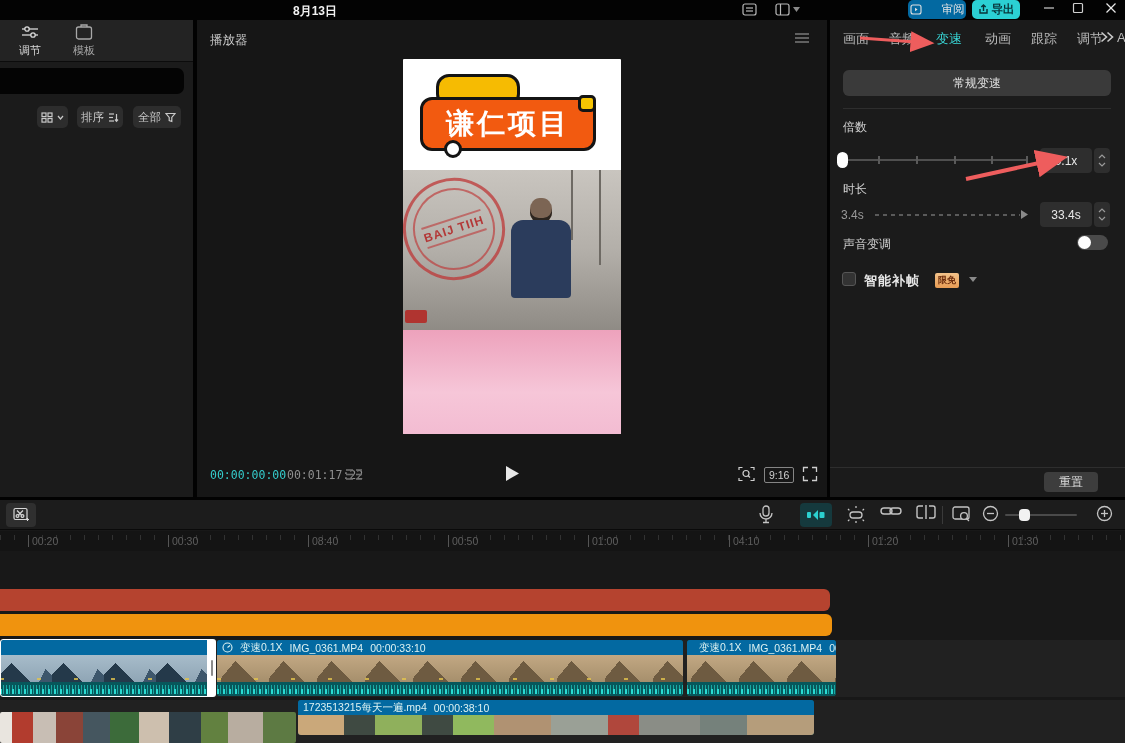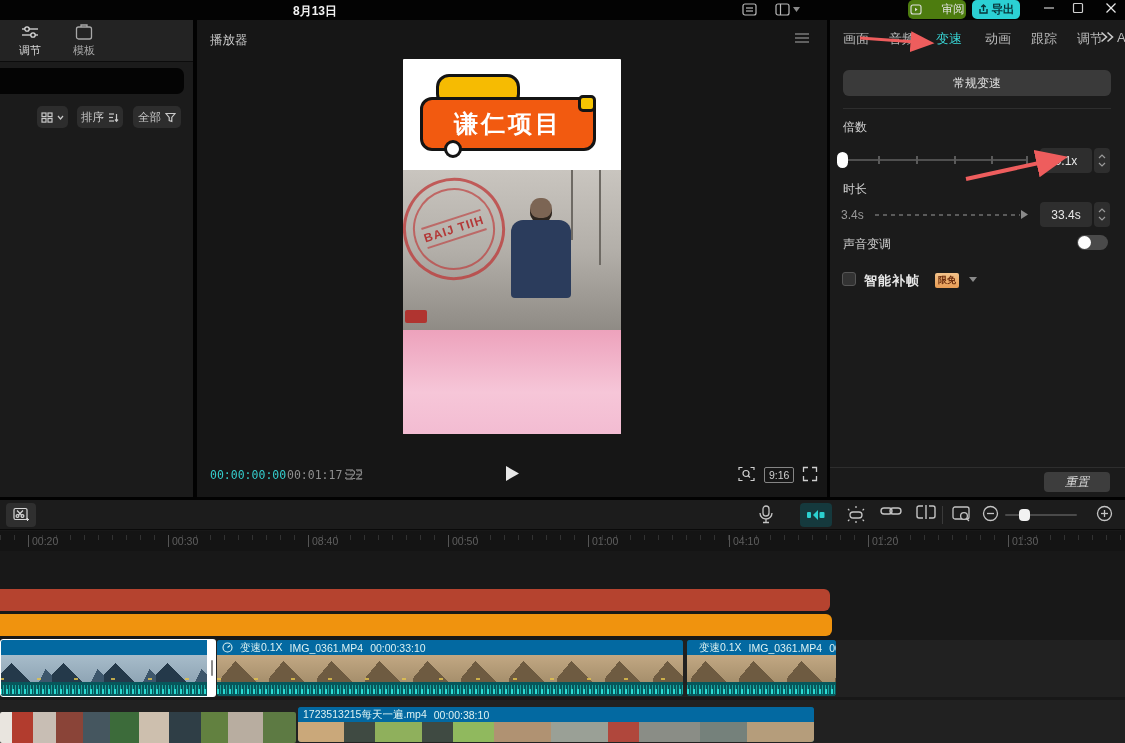--- a/index.html
+++ b/index.html
@@ -9,21 +9,21 @@
   .row{display:flex;align-items:center;}
   svg{display:block;}
 
   
   #titlebar{left:0;top:0;width:1125px;height:20px;background:#030303;}
   .tb-title{left:293px;top:3px;font-size:12px;font-weight:bold;color:#f2f2f2;}
   .tb-icon{color:#b9b9b9;}
   .vip-pill{left:836px;top:1px;width:50px;height:17px;border-radius:4px;background:#191308;display:flex;align-items:center;justify-content:center;margin-top:29px;}
   .vip-txt{font-style:italic;font-weight:bold;font-size:12px;color:#dca947;letter-spacing:1px;}
   .vip-dot{position:absolute;right:5px;top:1px;width:4px;height:4px;border-radius:50%;background:#35d0d0;}
-  .review-btn{left:908px;top:0px;width:58px;height:19px;background:#4d7c0f;border-radius:5px;display:flex;gap:20px;align-items:center;justify-content:center;color:#e2e2e2;font-size:11.5px;}
+  .review-btn{left:908px;top:0px;width:58px;height:19px;background:#0369a1;border-radius:5px;display:flex;gap:20px;align-items:center;justify-content:center;color:#e2e2e2;font-size:11.5px;}
   .export-btn{left:972px;top:0px;width:48px;height:19px;background:#2bd0d4;border-radius:5px;display:flex;gap:3px;align-items:center;justify-content:center;color:#083338;font-size:11.5px;font-weight:bold;}
   .winctl{top:2px;color:#cfcfcf;}
 
   
   #library-panel{left:0;top:20px;width:193px;height:477px;background:#1b1b1b;}
   #player-panel{left:197px;top:20px;width:630px;height:477px;background:#161616;}
   #speed-panel{left:830px;top:20px;width:295px;height:477px;background:#1b1b1b;}
 
   
   .lib-header{left:0;top:0;width:193px;height:42px;background:#232323;border-bottom:1px solid #0c0c0c;display:flex;gap:14px;padding-left:10px;}
@@ -31,21 +31,21 @@
   .lib-tab.dim{color:#a8a8a8;}
   .lib-search{left:0;top:48px;width:184px;height:26px;background:#040404;border-radius:0 7px 7px 0;}
   .lib-btn{height:22px;background:#2d2d2d;border-radius:5px;display:flex;align-items:center;justify-content:center;gap:4px;font-size:11.5px;color:#c9c9c9;}
 
   
   .player-title{left:13px;top:12px;font-size:12.5px;color:#c9c9c9;}
   .player-menu{left:597px;top:12px;color:#8a8a8a;}
   #video-frame{left:206px;top:39px;width:218px;height:375px;background:#fff;overflow:hidden;border-radius:1px;}
   .ov-yellow-pill{left:33px;top:15px;width:84px;height:33px;background:#f6bb02;border:3px solid #141414;border-radius:13px;}
   .ov-orange-box{left:17px;top:38px;width:176px;height:54px;background:#f25a10;border:3px solid #141414;border-radius:12px;display:flex;align-items:center;justify-content:center;}
-  .ov-title{color:#fff;font-size:24px;font-weight:bold;letter-spacing:3px;}
+  .ov-title{color:#fff;font-size:28px;font-weight:bold;letter-spacing:3px;}
   .ov-ysq{left:175px;top:36px;width:18px;height:17px;background:#f6c402;border:3px solid #141414;border-radius:5px;}
   .ov-wcirc{left:41px;top:81px;width:18px;height:18px;background:#fff;border:3px solid #141414;border-radius:50%;}
   .gym{left:0;top:111px;width:218px;height:160px;background:linear-gradient(180deg,#c9c5bf 0%,#b3afa9 50%,#8f8b85 100%);}
   .stamp{left:0px;top:8px;width:102px;height:102px;border:3px solid rgba(190,55,55,.75);border-radius:50%;transform:rotate(-18deg);display:flex;align-items:center;justify-content:center;}
   .stamp-inner{width:82px;height:82px;border:2px solid rgba(190,55,55,.65);border-radius:50%;display:flex;align-items:center;justify-content:center;}
   .stamp-txt{color:rgba(178,42,42,.9);font-weight:bold;font-size:12px;letter-spacing:1px;border-top:2px solid rgba(190,55,55,.6);border-bottom:2px solid rgba(190,55,55,.6);padding:2px 0;}
   .person-head{left:127px;top:28px;width:22px;height:24px;background:#7c6554;border-radius:45% 45% 40% 40%;box-shadow:0 -4px 0 #2c251f inset;}
   .person-body{left:108px;top:50px;width:60px;height:78px;background:#2b3c5c;border-radius:12px 12px 4px 4px;}
   .rack-line{top:0;width:2px;height:70px;background:#6e6a64;}
   .gym-tag{left:2px;top:140px;width:22px;height:13px;background:#b03430;border-radius:2px;}
@@ -66,21 +66,21 @@
   .slider-track{position:absolute;background:#4f4f4f;}
   .tick{position:absolute;top:-3px;width:2px;height:8px;background:#5a5a5a;}
   .thumb{position:absolute;width:11px;height:16px;background:#fff;border-radius:6px;}
   .val-box{position:absolute;width:52px;height:25px;background:#2e2e2e;border-radius:4px;color:#e8e8e8;font-size:12px;display:flex;align-items:center;justify-content:center;}
   .stepper{position:absolute;width:16px;height:25px;background:#2e2e2e;border-radius:4px;display:flex;flex-direction:column;align-items:center;justify-content:center;gap:3px;color:#9a9a9a;}
   .dashed-line{position:absolute;height:2px;background:repeating-linear-gradient(90deg,#5a5a5a 0 4px,transparent 4px 8px);}
   .toggle{position:absolute;width:31px;height:15px;background:#4a4a4a;border-radius:8px;}
   .toggle .knob{position:absolute;left:1px;top:1px;width:13px;height:13px;border-radius:50%;background:#fff;}
   .checkbox{position:absolute;width:14px;height:14px;background:#333;border:1px solid #565656;border-radius:3px;}
   .badge{background:linear-gradient(180deg,#f2c28a,#e79c54);color:#6d2d0c;font-size:9px;font-weight:bold;border-radius:2px;padding:1px 3px;}
-  .reset-btn{left:214px;top:452px;width:66px;height:20px;background:#3d3d3d;border-radius:4px;color:#dcdcdc;font-size:12px;display:flex;align-items:center;justify-content:center;font-style:italic;}
+  .reset-btn{left:214px;top:452px;width:54px;height:20px;background:#3d3d3d;border-radius:4px;color:#dcdcdc;font-size:12px;display:flex;align-items:center;justify-content:center;}
   .sp-bottom-line{left:0;top:447px;width:295px;height:1px;background:#2e2e2e;}
 
   
   #timeline{left:0;top:500px;width:1125px;height:243px;background:#181818;}
   .tl-toolbar{left:0;top:0;width:1125px;height:30px;background:#1c1c1c;border-bottom:1px solid #0a0a0a;}
   .tool-box{left:6px;top:3px;width:30px;height:24px;background:#2f2f2f;border-radius:4px;display:flex;align-items:center;justify-content:center;}
   .tl-iconbtn{top:5px;color:#bdbdbd;}
   .snap-box{left:800px;top:3px;width:32px;height:24px;background:#15393d;border-radius:4px;display:flex;align-items:center;justify-content:center;}
   .tl-vdiv{left:942px;top:6px;width:1px;height:18px;background:#3a3a3a;}
   #timeline-ruler{left:0;top:31px;width:1125px;height:20px;background:#141414;
@@ -504,21 +504,21 @@
     </div>
     <div class="thumbs rocky"></div>
     <div class="wave">
         <div class="w1"></div>
         <div class="w2"></div>
       </div>
   </div>
 
   <div class="clip photo-strip-a" style="left:0;top:212px;width:296px;height:31px;border-radius:2px;"></div>
 
-  <div class="clip" style="left:298px;top:200px;width:516px;height:35px;margin-top:7px;">
+  <div class="clip" style="left:298px;top:200px;width:516px;height:35px;">
     <div class="clip-header">
       <span>1723513215每天一遍.mp4</span>
       <span>00:00:38:10</span>
     </div>
     <div class="photo-strip-b" style="height:28px;"></div>
   </div>
 </div>
 
 <svg class="abs annotation" style="left:0;top:0;" width="1125" height="743" viewBox="0 0 1125 743">
   <defs>

